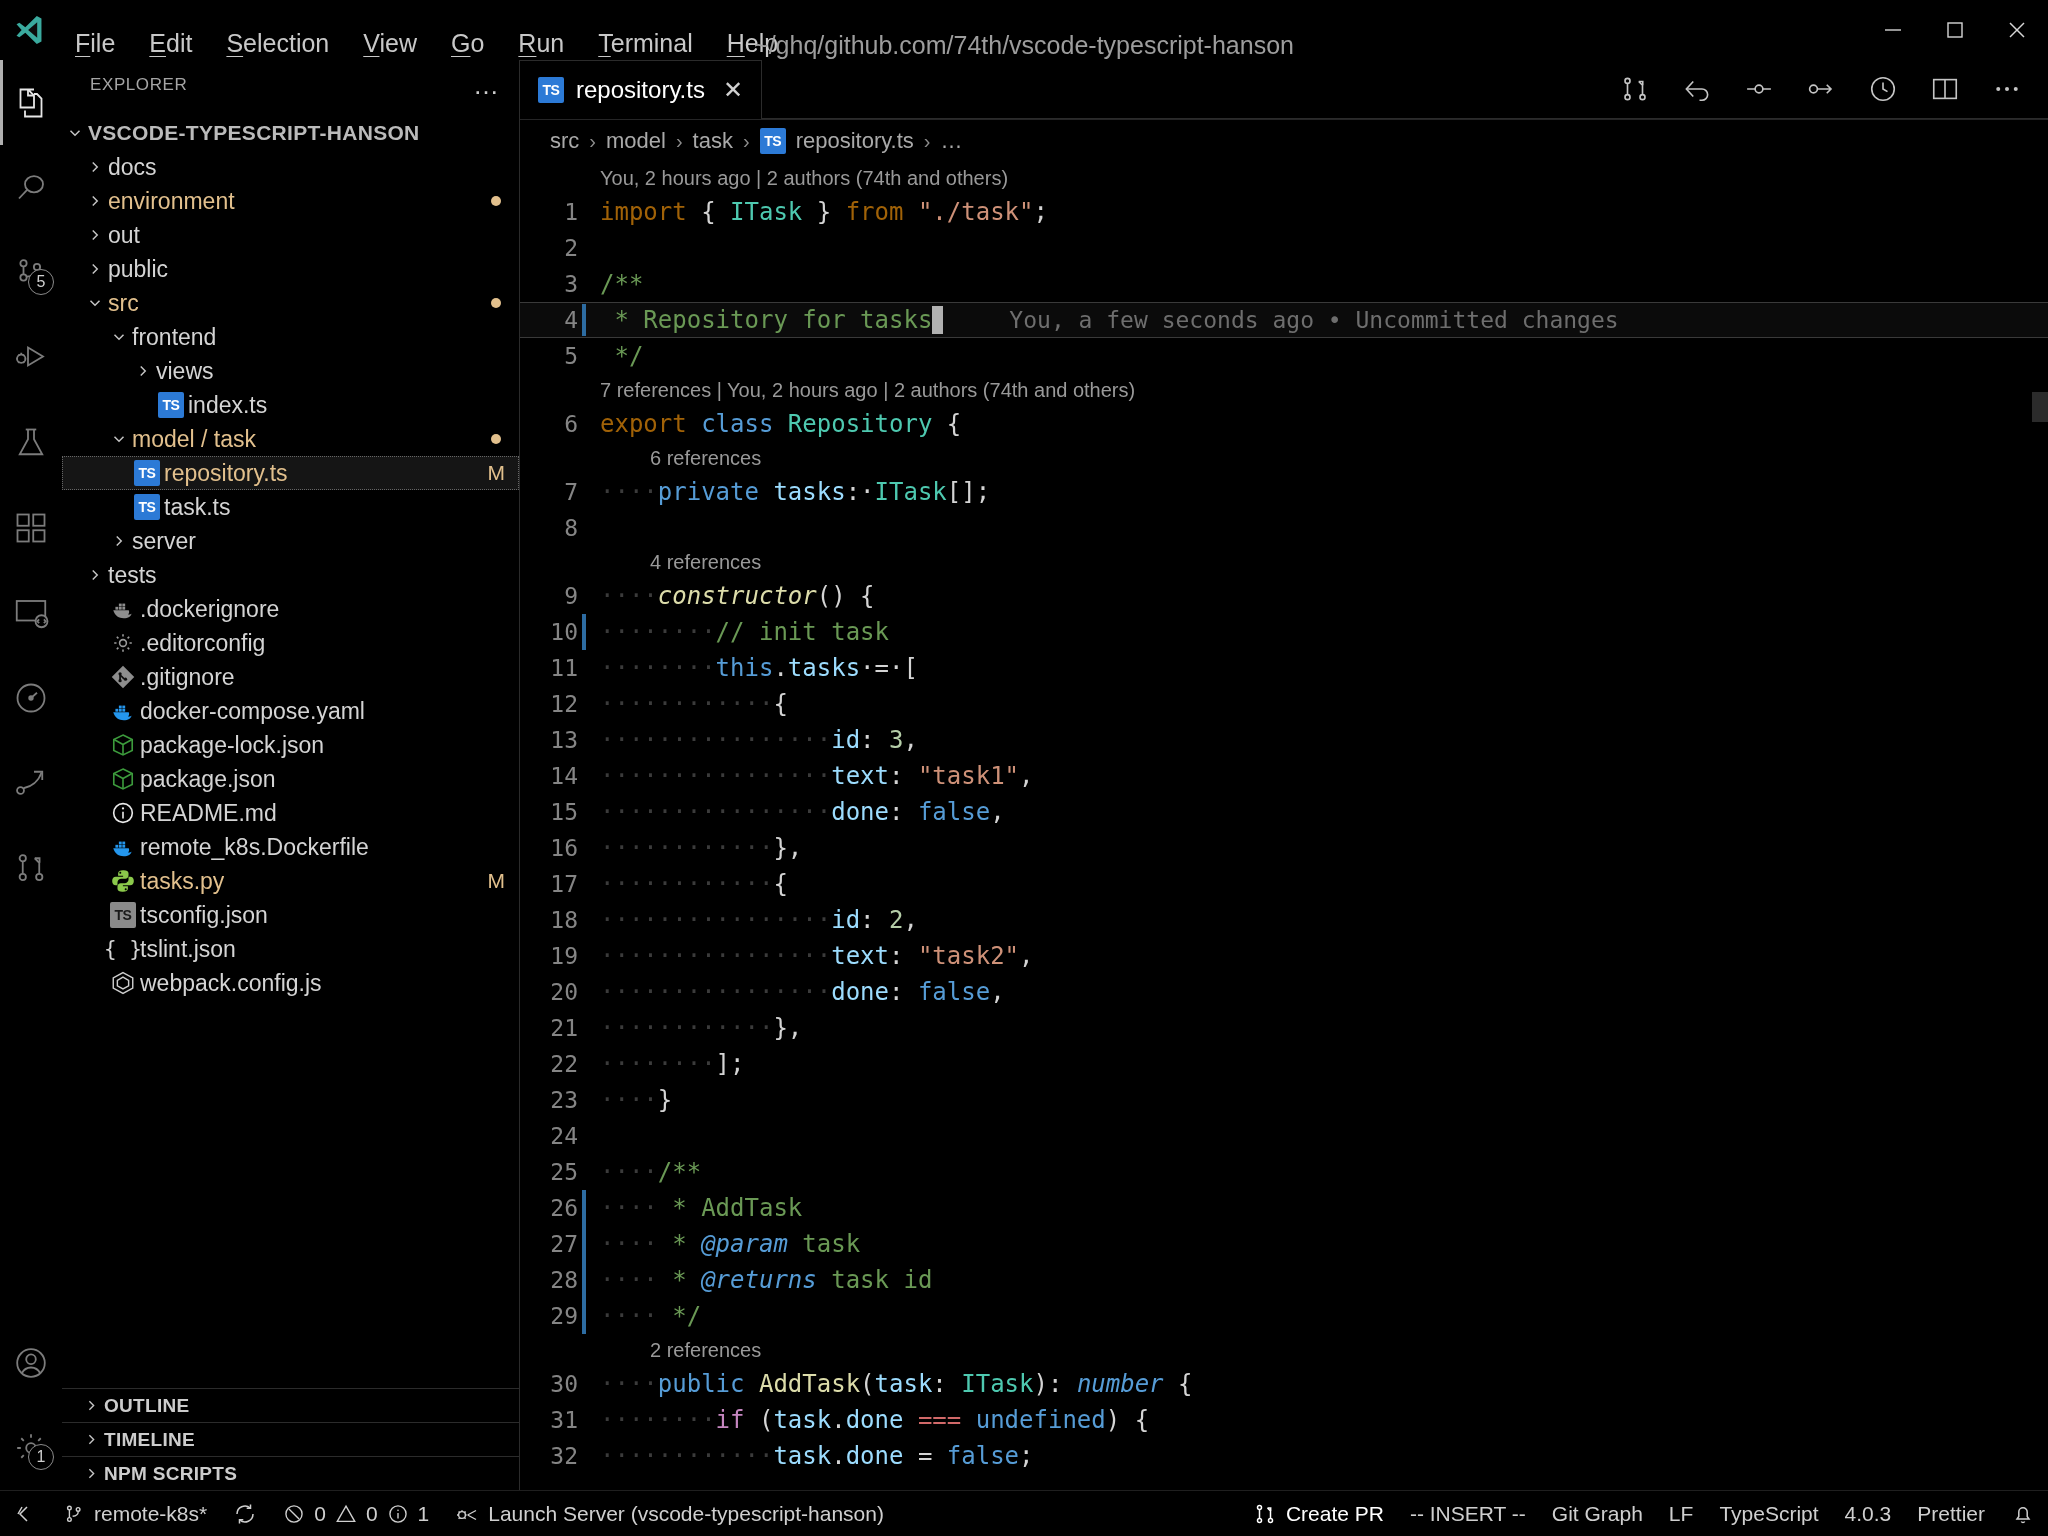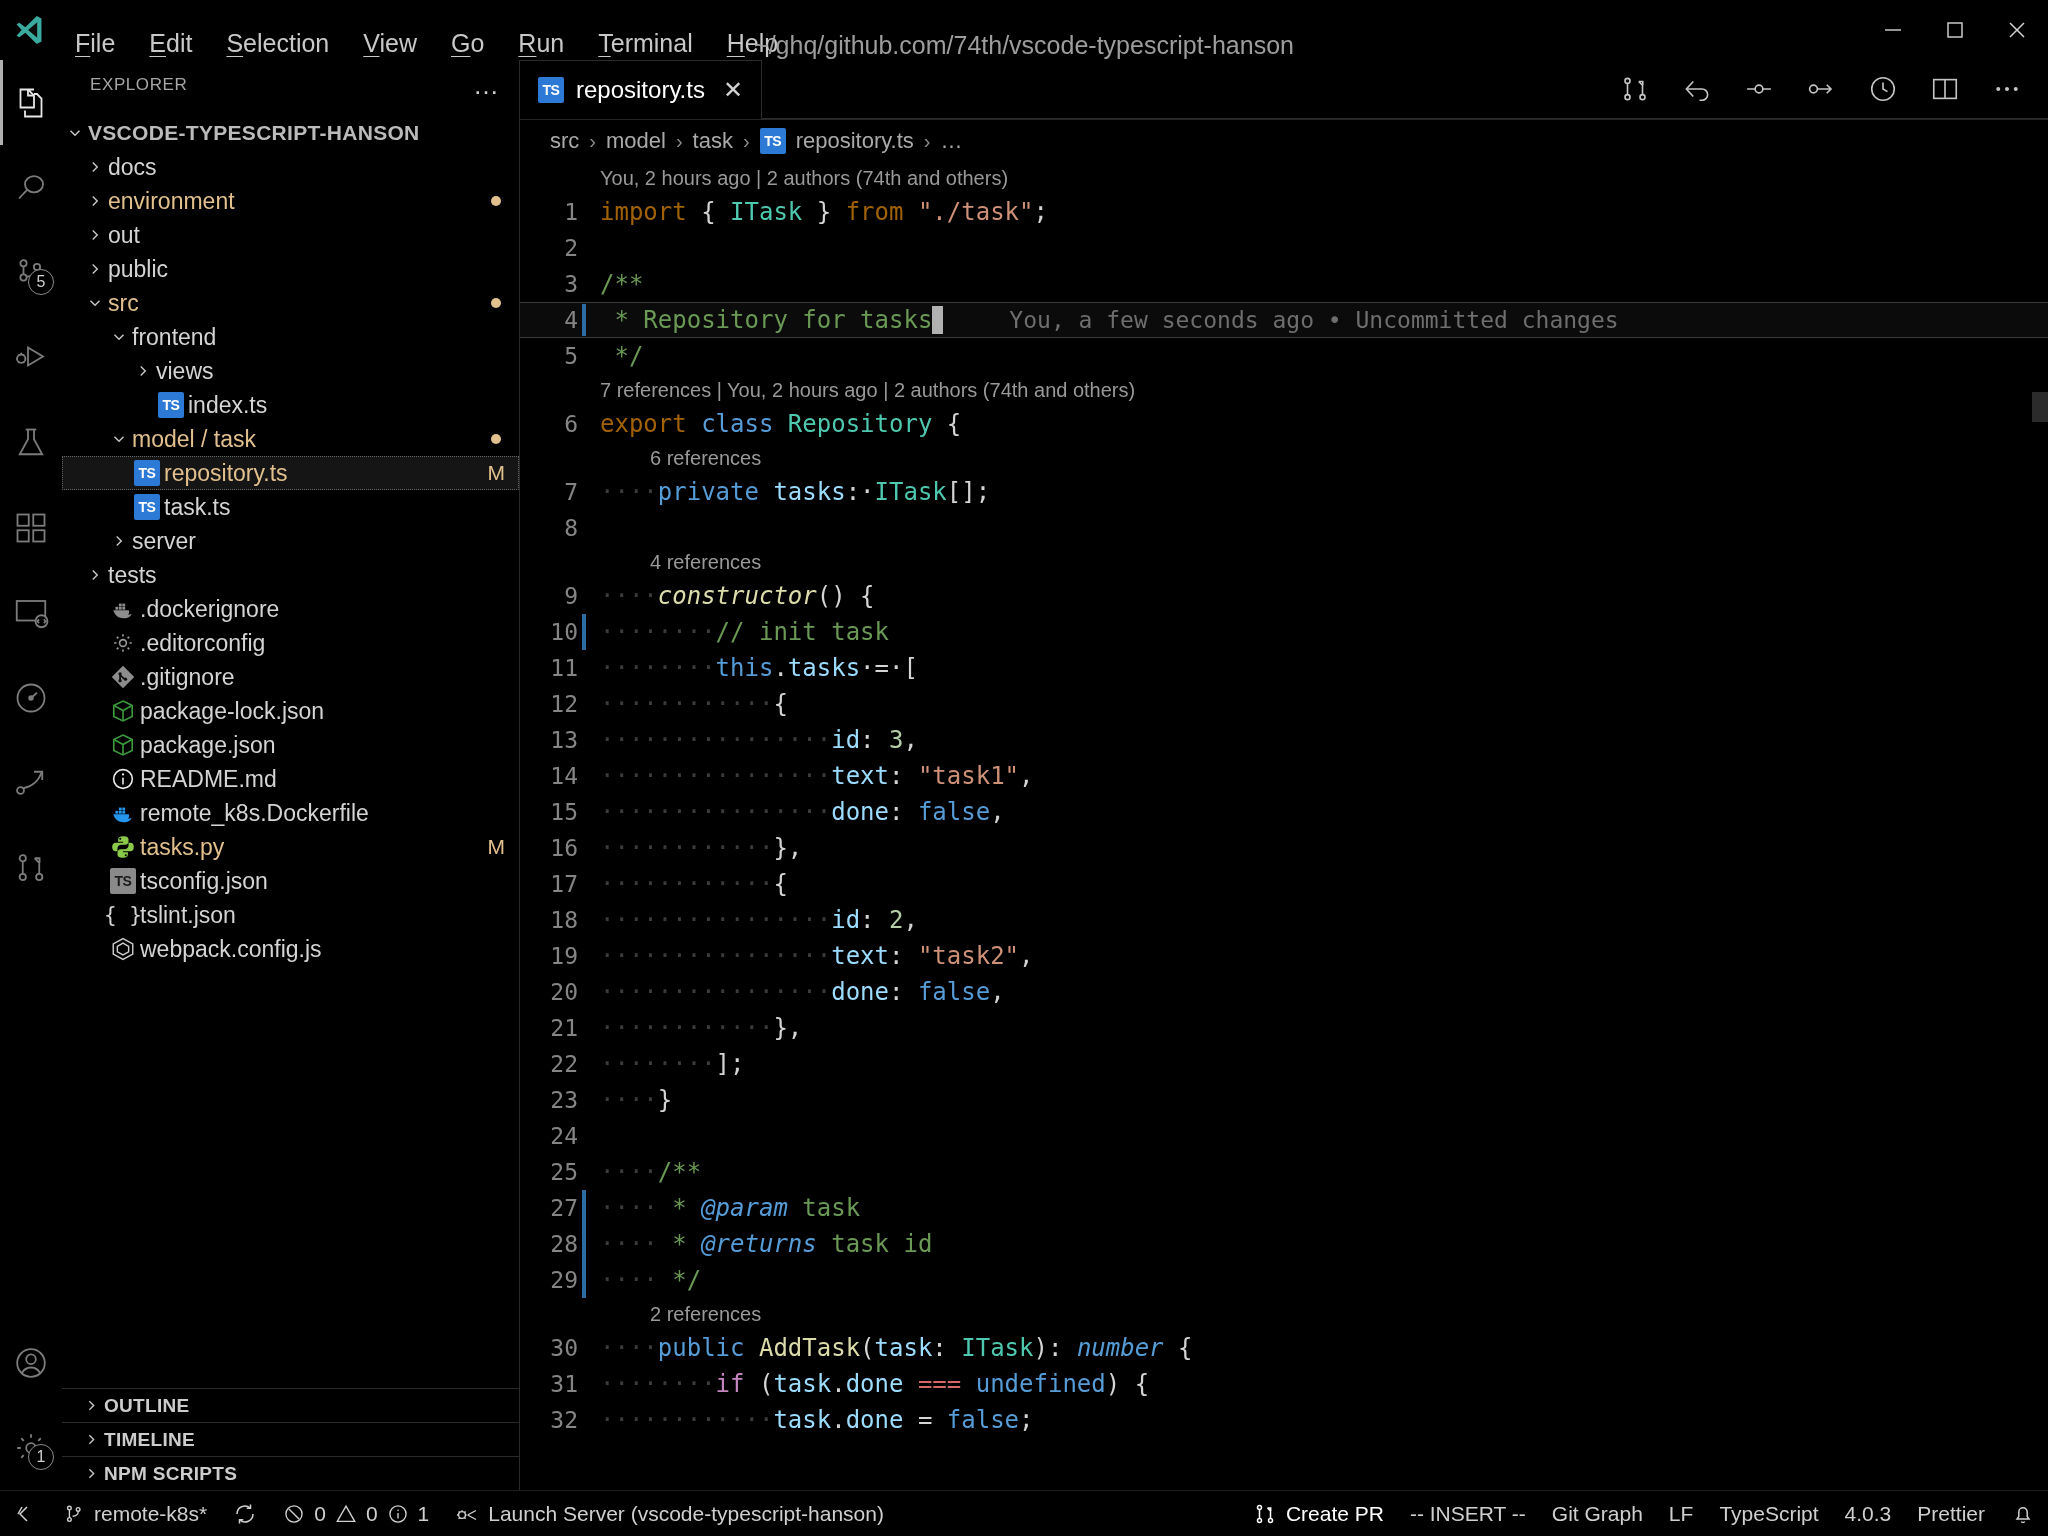--- a/index.html
+++ b/index.html
@@ -450,20 +450,33 @@
                   <circle cx="14.3" cy="14" r="1.5"></circle>
                   <rect x="8.5" y="9" width="1.6" height="6.5"></rect>
                   <circle cx="9.3" cy="15.4" r="1.5"></circle>
                   <path d="M10 9.6l3.5 3.6-1.1 1.1-3.5-3.6z"></path>
                 </g>
             </svg>
           </span>
           <span class="label">.gitignore</span>
         </div>
 
+        <div class="row ind2">
+          <span class="ficon">
+            <svg width="26" height="26" viewBox="0 0 24 24" fill="#2496ed">
+              <rect x="5" y="10" width="2.6" height="2.6"></rect>
+                <rect x="8.2" y="10" width="2.6" height="2.6"></rect>
+                <rect x="11.4" y="10" width="2.6" height="2.6"></rect>
+              <rect x="8.2" y="7" width="2.6" height="2.6"></rect>
+                <rect x="11.4" y="7" width="2.6" height="2.6"></rect>
+              <path d="M3 13.2h14.3c.8 1.6.2 3.2-.7 3.9 1.4.3 2.6-.2 3.3-.9-.2 1.2-1 2.4-2.2 3.1-1.3.8-3 1.2-5.1 1.2-4.3 0-7.9-1.9-9.6-7.3h0z"></path>
+            </svg>
+          </span>
+          <span class="label">docker-compose.yaml</span>
+        </div>
 
         <div class="row ind2">
           <span class="ficon">
             <svg width="26" height="26" viewBox="0 0 24 24" fill="none" stroke="#3c9a3c" stroke-width="1.5">
               <path d="M12 2.8 20.5 7v10L12 21.2 3.5 17V7z"></path>
                 <path d="M3.7 7 12 11.6 20.3 7M12 11.6v9.4"></path>
             </svg>
           </span>
           <span class="label">package-lock.json</span>
         </div>
@@ -675,20 +688,21 @@
           <div class="cl"><span class="lnum">16</span><span class="ctext"><span class="ws">············</span><span class="pun">},</span></span></div>
           <div class="cl"><span class="lnum">17</span><span class="ctext"><span class="ws">············</span><span class="pun">{</span></span></div>
           <div class="cl"><span class="lnum">18</span><span class="ctext"><span class="ws">················</span><span class="var">id</span><span class="pun">: </span><span class="num">2</span><span class="pun">,</span></span></div>
           <div class="cl"><span class="lnum">19</span><span class="ctext"><span class="ws">················</span><span class="var">text</span><span class="pun">: </span><span class="str">"task2"</span><span class="pun">,</span></span></div>
           <div class="cl"><span class="lnum">20</span><span class="ctext"><span class="ws">················</span><span class="var">done</span><span class="pun">: </span><span class="kw2">false</span><span class="pun">,</span></span></div>
           <div class="cl"><span class="lnum">21</span><span class="ctext"><span class="ws">············</span><span class="pun">},</span></span></div>
           <div class="cl"><span class="lnum">22</span><span class="ctext"><span class="ws">········</span><span class="pun">];</span></span></div>
           <div class="cl"><span class="lnum">23</span><span class="ctext"><span class="ws">····</span><span class="pun">}</span></span></div>
           <div class="cl"><span class="lnum">24</span><span class="ctext"></span></div>
           <div class="cl"><span class="lnum">25</span><span class="ctext"><span class="ws">····</span><span class="doc">/**</span></span></div>
+          <div class="cl" style="position:relative;"><span class="lnum">26</span><span style="position:absolute;left:62px;top:0;bottom:0;width:4px;background:#2d6ca2;"></span><span class="ctext"><span class="ws">····</span><span class="doc"> * AddTask</span></span></div>
           <div class="cl" style="position:relative;"><span class="lnum">27</span><span style="position:absolute;left:62px;top:0;bottom:0;width:4px;background:#2d6ca2;"></span><span class="ctext"><span class="ws">····</span><span class="doc"> * </span><span class="docTag italic">@param</span><span class="doc"> task</span></span></div>
           <div class="cl" style="position:relative;"><span class="lnum">28</span><span style="position:absolute;left:62px;top:0;bottom:0;width:4px;background:#2d6ca2;"></span><span class="ctext"><span class="ws">····</span><span class="doc"> * </span><span class="docTag italic">@returns</span><span class="doc"> task id</span></span></div>
           <div class="cl" style="position:relative;"><span class="lnum">29</span><span style="position:absolute;left:62px;top:0;bottom:0;width:4px;background:#2d6ca2;"></span><span class="ctext"><span class="ws">····</span><span class="doc"> */</span></span></div>
 
           <div class="codelens ind">2 references</div>
           <div class="cl"><span class="lnum">30</span><span class="ctext"><span class="ws">····</span><span class="kw2">public</span><span class="pun"> </span><span class="fn">AddTask</span><span class="pun">(</span><span class="var">task</span><span class="pun">: </span><span class="type">ITask</span><span class="pun">): </span><span class="kw2 italic">number</span><span class="pun"> {</span></span></div>
           <div class="cl"><span class="lnum">31</span><span class="ctext"><span class="ws">········</span><span class="ctrl">if</span><span class="pun"> (</span><span class="var">task</span><span class="pun">.</span><span class="var">done</span><span class="pun"> </span><span style="color:#d16969;">===</span><span class="pun"> </span><span class="kw2">undefined</span><span class="pun">) {</span></span></div>
           <div class="cl"><span class="lnum">32</span><span class="ctext"><span class="ws">············</span><span class="var">task</span><span class="pun">.</span><span class="var">done</span><span class="pun"> = </span><span class="kw2">false</span><span class="pun">;</span></span></div>
         </div>
 

